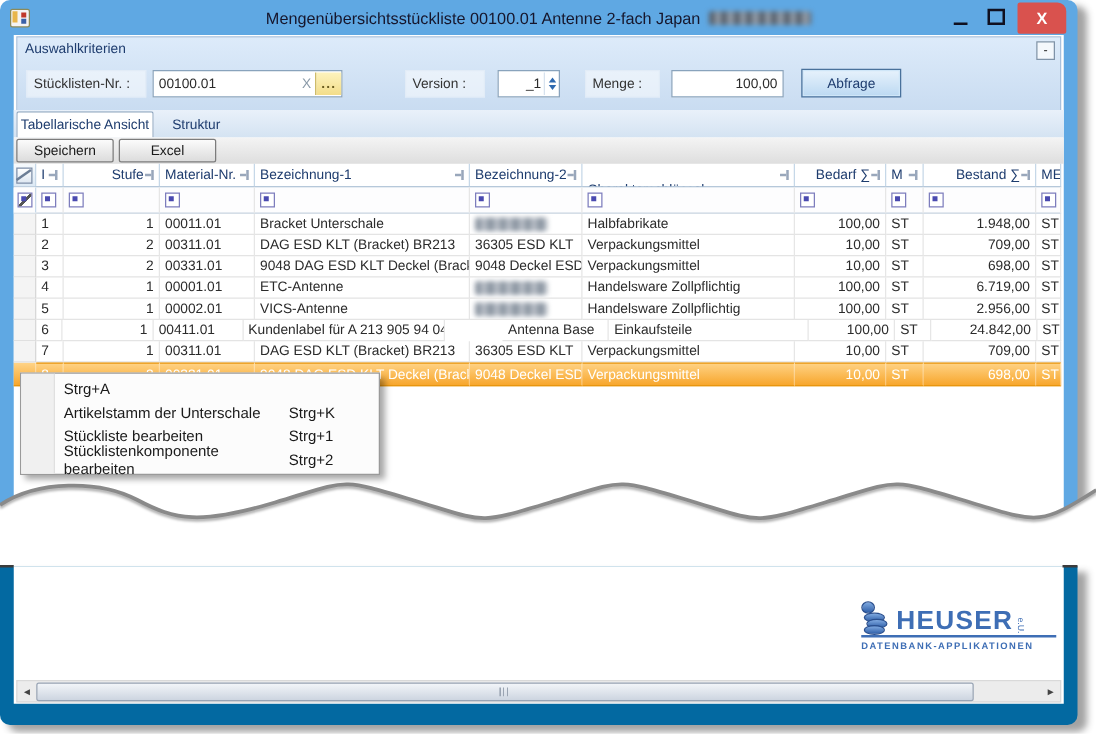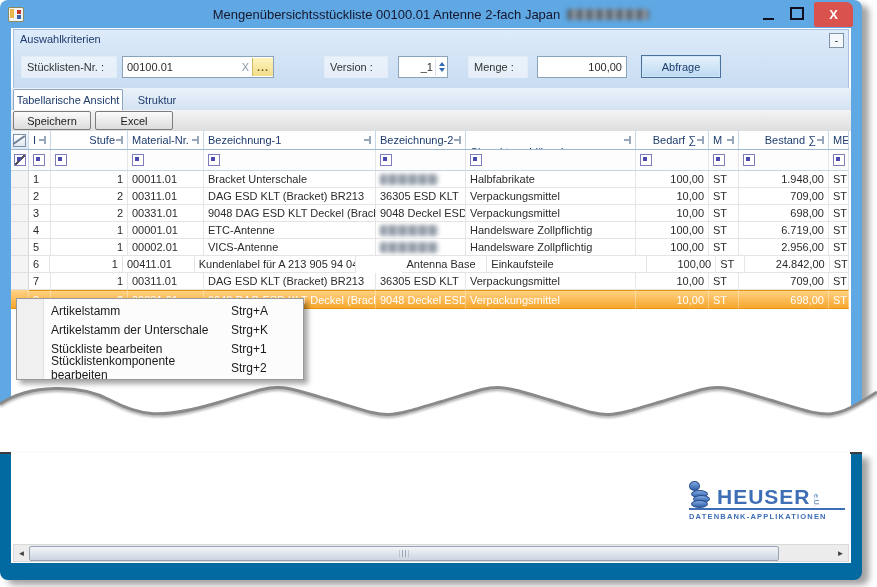--- a/index.html
+++ b/index.html
@@ -377,21 +377,20 @@
             <div class="g-cell" style="width: 90px; justify-content: flex-end;">698,00</div>
             <div class="g-cell" style="width: 20px; justify-content: flex-start;">ST</div>
           </div>
         </div>
 
     </div>
   </div>
 
   <div class="ctx-menu" id="ctxmenu">
       <div class="ctx-item">
-        <span class="ctx-label">Artikelstamm</span>
         <span class="ctx-key">Strg+A</span>
       </div>
       <div class="ctx-item">
         <span class="ctx-label">Artikelstamm der Unterschale</span>
         <span class="ctx-key">Strg+K</span>
       </div>
       <div class="ctx-item">
         <span class="ctx-label">Stückliste bearbeiten</span>
         <span class="ctx-key">Strg+1</span>
       </div>

